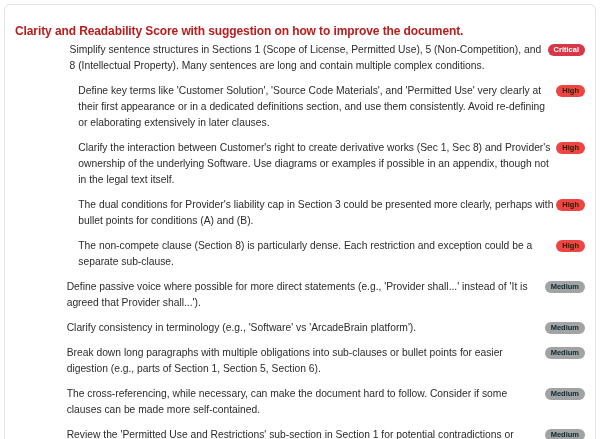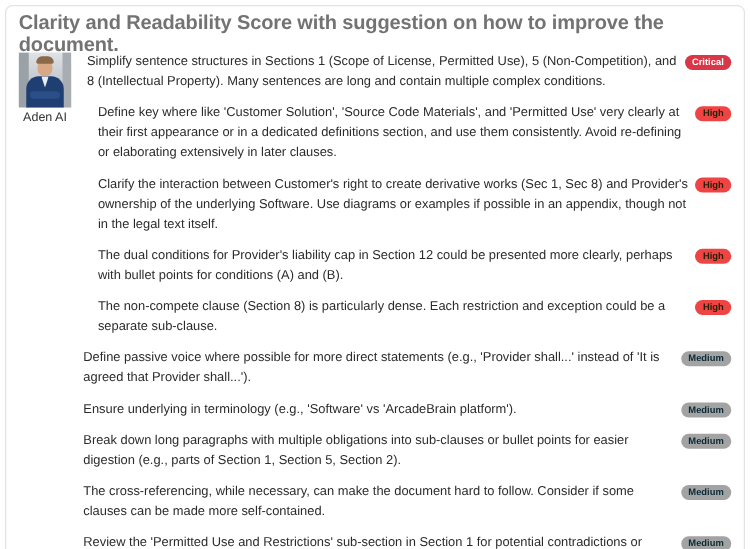--- a/index.html
+++ b/index.html
@@ -12,24 +12,24 @@
     .card {
       position: absolute;
       left: 4px; top: 4px;
       width: 592px; height: 460px;
       border: 1px solid #e3e3e3;
       border-radius: 6px;
       background: #fff;
     }
     .title {
       position: absolute;
-      left: 10px; top: 5px;
-      font-size: 16px;
+      left: 10px; top: 19px;
+      font-size: 12px;
       font-weight: bold;
-      color: #737373;
+      color: #b91c1c;
       letter-spacing: -0.1px;
     }
     .author {
       position: absolute;
       left: 10px; top: 37px;
       width: 42px;
       text-align: center;
     }
     .avatar {
       width: 42px; height: 44px;
@@ -105,64 +105,52 @@
     .badge.critical { background: #d93647; color: #ffffff; }
     .badge.high { background: #ef4444; color: #2a2000; }
     .badge.medium { background: #a3a3a3; color: #0a2a36; }
   </style>
 </head>
 <body>
 
 <div class="card">
   <div class="title">Clarity and Readability Score with suggestion on how to improve the document.</div>
 
-  <div class="author">
-    <div class="avatar">
-      <div class="bg-l"></div>
-        <div class="bg-r"></div>
-      <div class="body"></div>
-      <div class="shirt"></div>
-      <div class="arms"></div>
-      <div class="head"></div>
-      <div class="hair"></div>
-    </div>
-    <div class="author-name">Aden AI</div>
-  </div>
 
   <ul class="suggestions">
     <li class="item">
       <div class="item-text">Simplify sentence structures in Sections 1 (Scope of License, Permitted Use), 5 (Non-Competition), and 8 (Intellectual Property). Many sentences are long and contain multiple complex conditions.</div>
       <span class="badge critical">Critical</span>
     </li>
     <li class="item">
-      <div class="item-text">Define key where like 'Customer Solution', 'Source Code Materials', and 'Permitted Use' very clearly at their first appearance or in a dedicated definitions section, and use them consistently. Avoid re-defining or elaborating extensively in later clauses.</div>
+      <div class="item-text">Define key terms like 'Customer Solution', 'Source Code Materials', and 'Permitted Use' very clearly at their first appearance or in a dedicated definitions section, and use them consistently. Avoid re-defining or elaborating extensively in later clauses.</div>
       <span class="badge high">High</span>
     </li>
     <li class="item">
       <div class="item-text">Clarify the interaction between Customer's right to create derivative works (Sec 1, Sec 8) and Provider's ownership of the underlying Software. Use diagrams or examples if possible in an appendix, though not in the legal text itself.</div>
       <span class="badge high">High</span>
     </li>
     <li class="item">
-      <div class="item-text">The dual conditions for Provider's liability cap in Section 12 could be presented more clearly, perhaps with bullet points for conditions (A) and (B).</div>
+      <div class="item-text">The dual conditions for Provider's liability cap in Section 3 could be presented more clearly, perhaps with bullet points for conditions (A) and (B).</div>
       <span class="badge high">High</span>
     </li>
     <li class="item">
       <div class="item-text">The non-compete clause (Section 8) is particularly dense. Each restriction and exception could be a separate sub-clause.</div>
       <span class="badge high">High</span>
     </li>
     <li class="item">
       <div class="item-text">Define passive voice where possible for more direct statements (e.g., 'Provider shall...' instead of 'It is agreed that Provider shall...').</div>
       <span class="badge medium">Medium</span>
     </li>
     <li class="item">
-      <div class="item-text">Ensure underlying in terminology (e.g., 'Software' vs 'ArcadeBrain platform').</div>
+      <div class="item-text">Clarify consistency in terminology (e.g., 'Software' vs 'ArcadeBrain platform').</div>
       <span class="badge medium">Medium</span>
     </li>
     <li class="item">
-      <div class="item-text">Break down long paragraphs with multiple obligations into sub-clauses or bullet points for easier digestion (e.g., parts of Section 1, Section 5, Section 2).</div>
+      <div class="item-text">Break down long paragraphs with multiple obligations into sub-clauses or bullet points for easier digestion (e.g., parts of Section 1, Section 5, Section 6).</div>
       <span class="badge medium">Medium</span>
     </li>
     <li class="item">
       <div class="item-text">The cross-referencing, while necessary, can make the document hard to follow. Consider if some clauses can be made more self-contained.</div>
       <span class="badge medium">Medium</span>
     </li>
     <li class="item">
       <div class="item-text">Review the 'Permitted Use and Restrictions' sub-section in Section 1 for potential contradictions or ambiguities regarding sublicensing the Software vs. Customer Solutions.</div>
       <span class="badge medium">Medium</span>
     </li>

